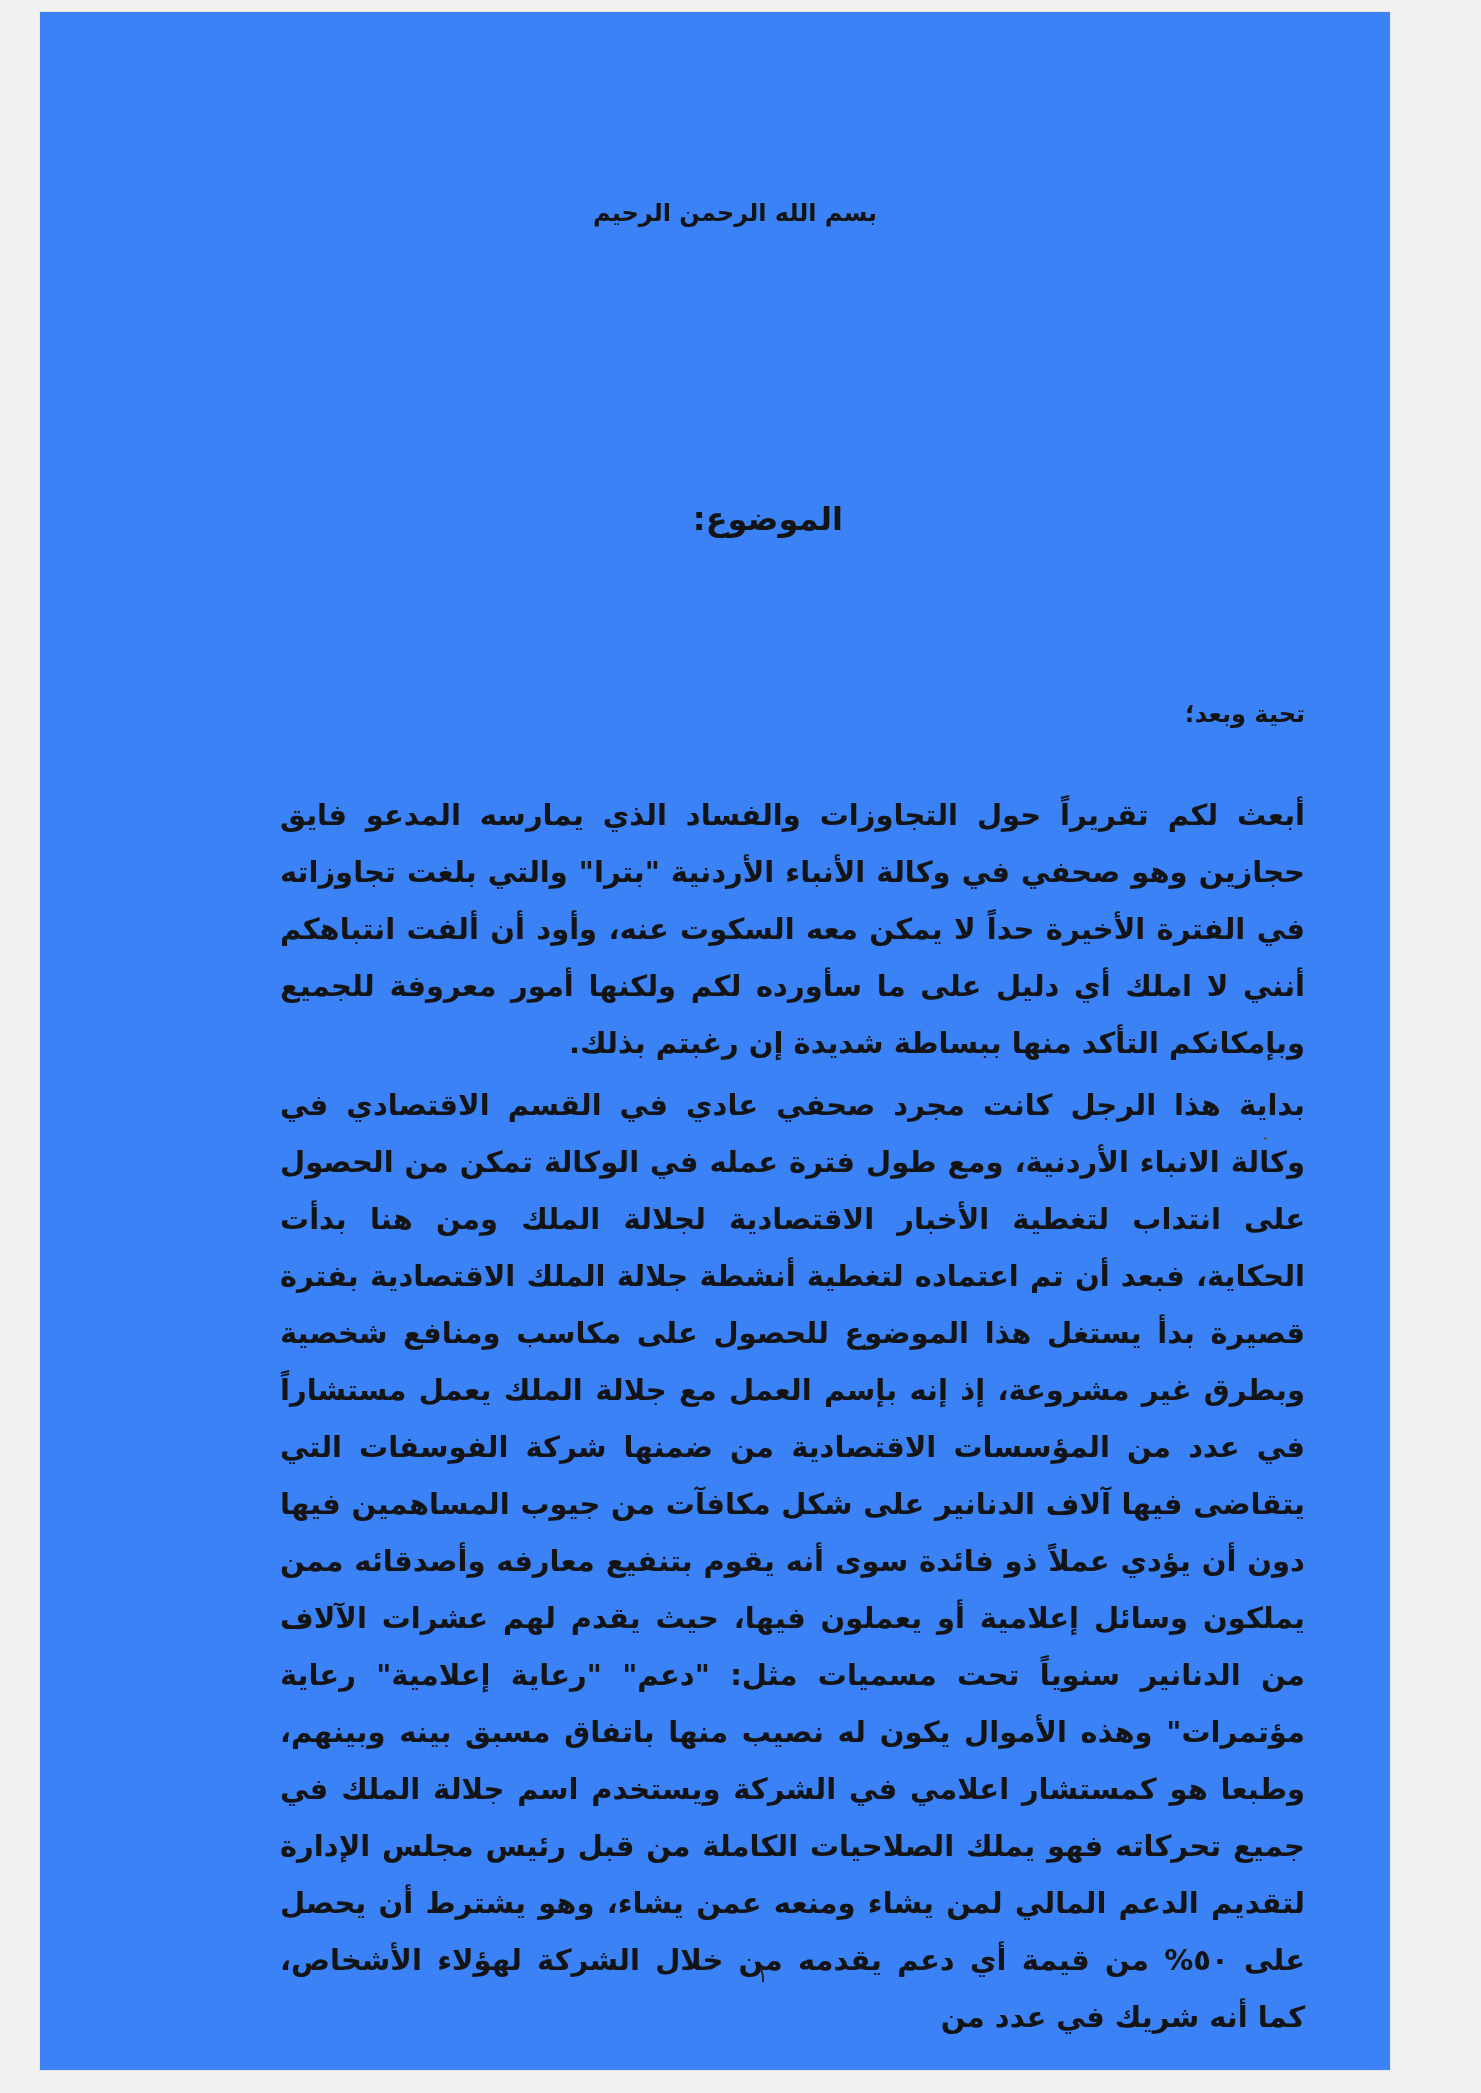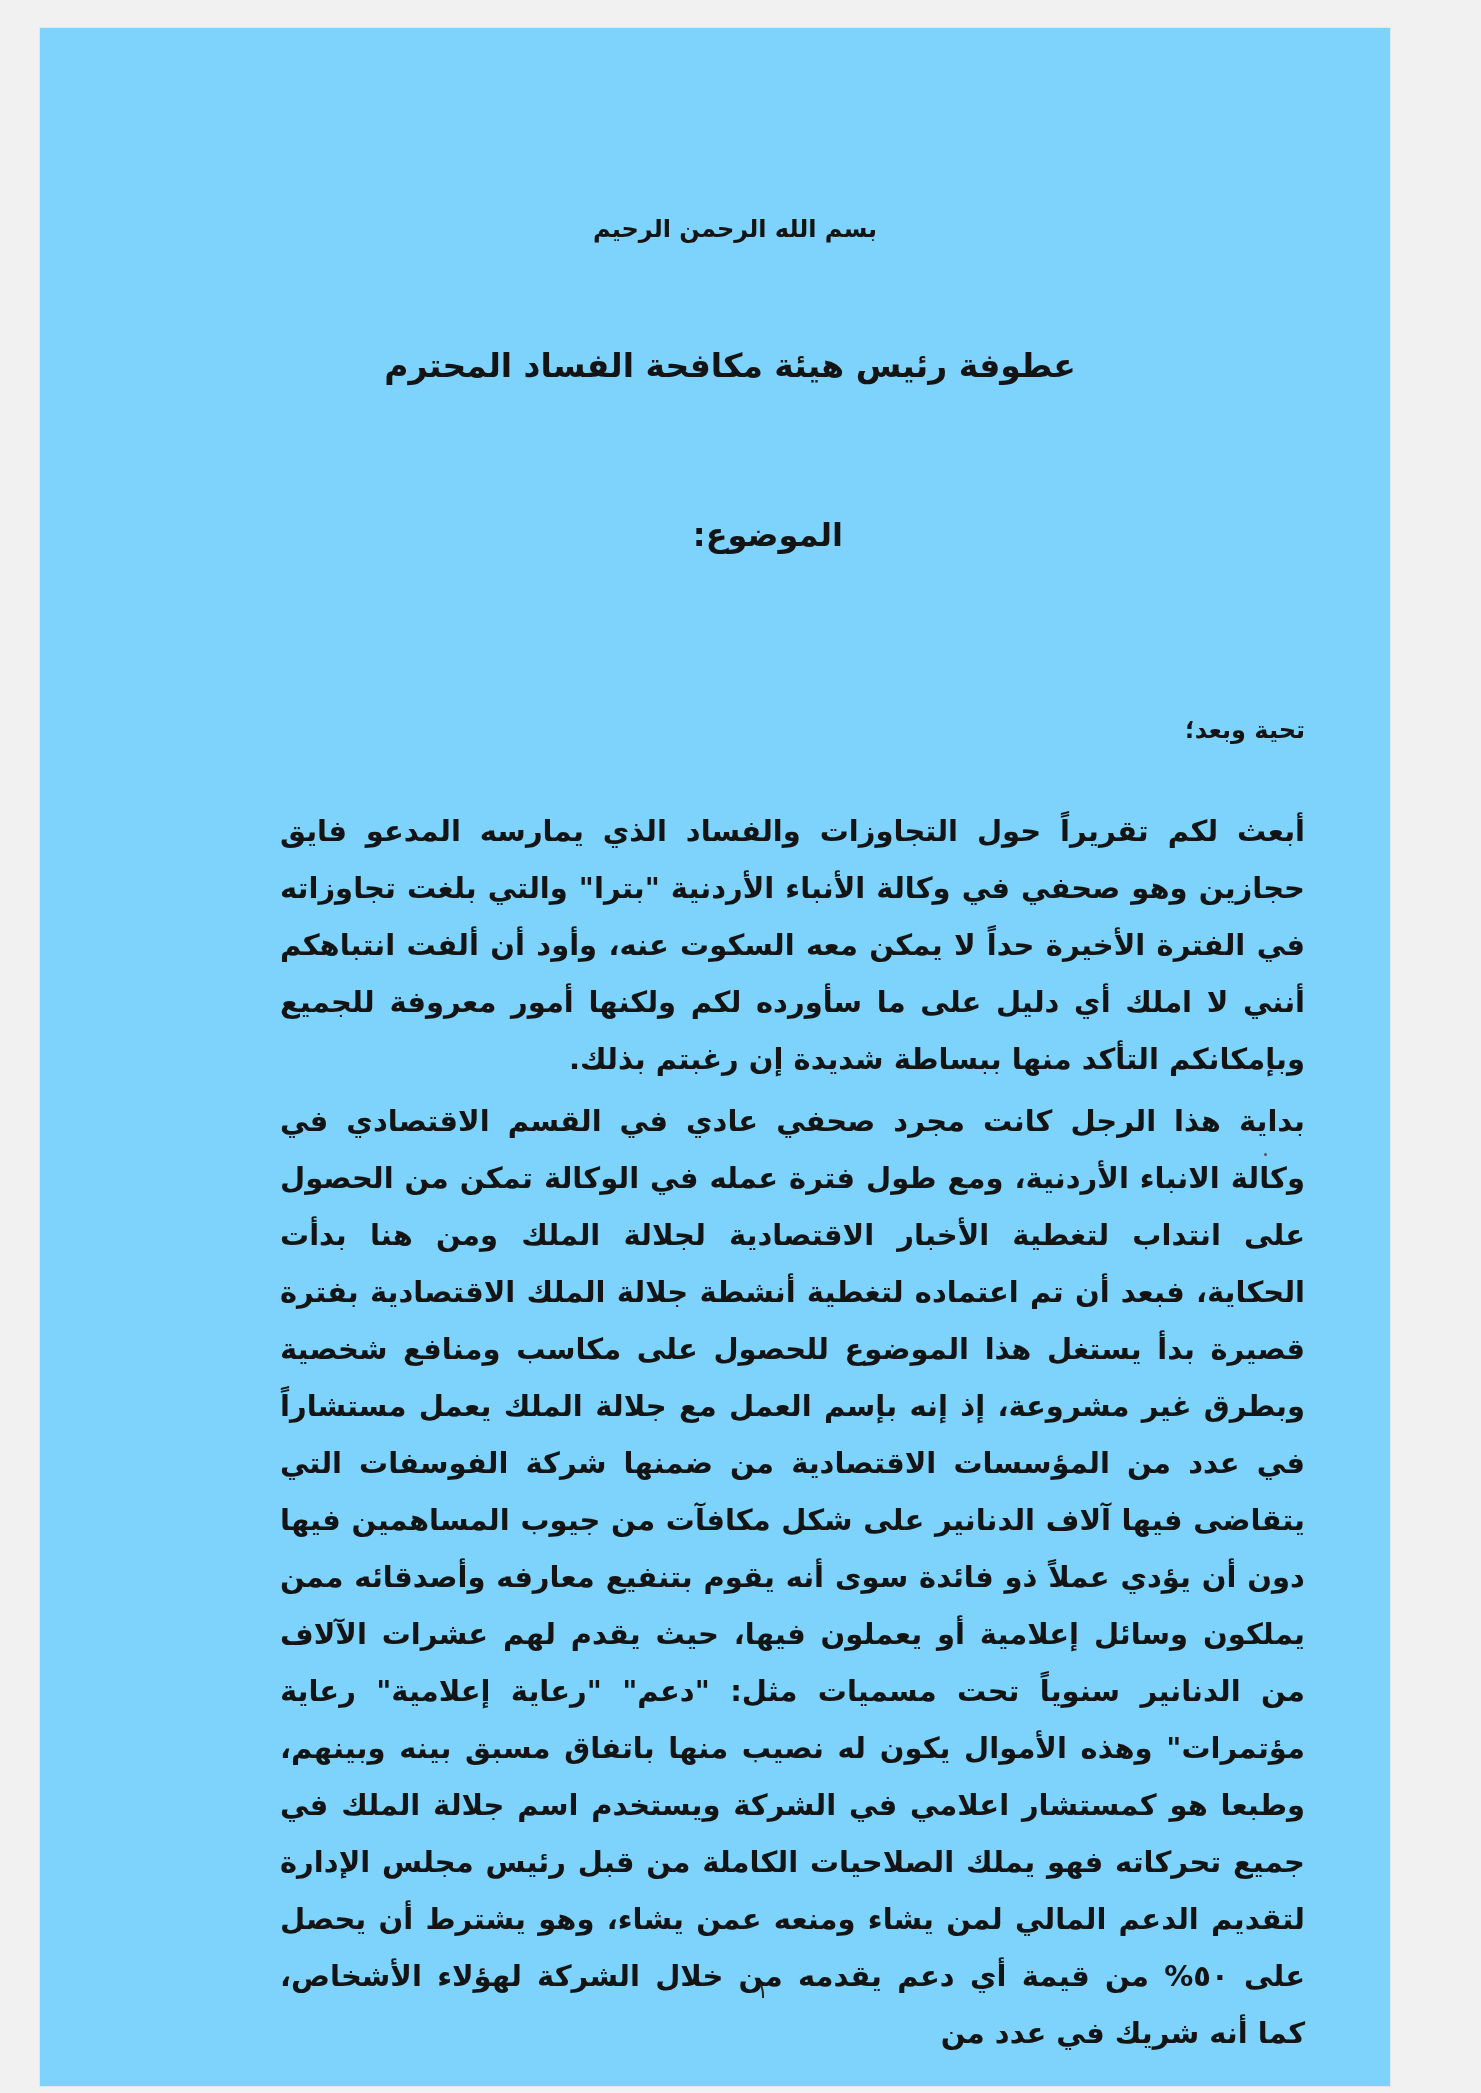--- a/index.html
+++ b/index.html
@@ -10,24 +10,24 @@
       width: 1481px;
       height: 2093px;
       background: #f1f1f1;
       position: relative;
       overflow: hidden;
       font-family: "DejaVu Sans", "Liberation Sans", sans-serif;
     }
     .page {
       position: absolute;
       left: 40px;
-      top: 28px;
+      top: 12px;
       width: 1350px;
       height: 2058px;
-      background: #7dd3fc;
+      background: #3b82f6;
       box-shadow: 0 0 0 1px #e6e6ea;
     }
     .doc {
       position: absolute;
       left: 0;
       top: 0;
       width: 100%;
       height: 100%;
       direction: rtl;
       color: #141414;
@@ -112,21 +112,20 @@
       border-radius: 50%;
       background: #555;
     }
   </style>
 </head>
 <body>
 
 <div class="page">
   <div class="doc">
     <div class="basmala">بسم الله الرحمن الرحيم</div>
-    <div class="addressee">عطوفة رئيس هيئة مكافحة الفساد المحترم</div>
     <div class="subject-label">الموضوع:</div>
     <div class="greeting">تحية وبعد؛</div>
     <p class="para para1">أبعث لكم تقريراً حول التجاوزات والفساد الذي يمارسه المدعو فايق حجازين وهو صحفي في وكالة الأنباء الأردنية "بترا" والتي بلغت تجاوزاته في الفترة الأخيرة حداً لا يمكن معه السكوت عنه، وأود أن ألفت انتباهكم أنني لا املك أي دليل على ما سأورده لكم ولكنها أمور معروفة للجميع وبإمكانكم التأكد منها ببساطة شديدة إن رغبتم بذلك.</p>
     <p class="para para2">بداية هذا الرجل كانت مجرد صحفي عادي في القسم الاقتصادي في وكالة الانباء الأردنية، ومع طول فترة عمله في الوكالة تمكن من الحصول على انتداب لتغطية الأخبار الاقتصادية لجلالة الملك ومن هنا بدأت الحكاية، فبعد أن تم اعتماده لتغطية أنشطة جلالة الملك الاقتصادية بفترة قصيرة بدأ يستغل هذا الموضوع للحصول على مكاسب ومنافع شخصية وبطرق غير مشروعة، إذ إنه بإسم العمل مع جلالة الملك يعمل مستشاراً في عدد من المؤسسات الاقتصادية من ضمنها شركة الفوسفات التي يتقاضى فيها آلاف الدنانير على شكل مكافآت من جيوب المساهمين فيها دون أن يؤدي عملاً ذو فائدة سوى أنه يقوم بتنفيع معارفه وأصدقائه ممن يملكون وسائل إعلامية أو يعملون فيها، حيث يقدم لهم عشرات الآلاف من الدنانير سنوياً تحت مسميات مثل: "دعم" "رعاية إعلامية" رعاية مؤتمرات" وهذه الأموال يكون له نصيب منها باتفاق مسبق بينه وبينهم، وطبعا هو كمستشار اعلامي في الشركة ويستخدم اسم جلالة الملك في جميع تحركاته فهو يملك الصلاحيات الكاملة من قبل رئيس مجلس الإدارة لتقديم الدعم المالي لمن يشاء ومنعه عمن يشاء، وهو يشترط أن يحصل على ٥٠% من قيمة أي دعم يقدمه من خلال الشركة لهؤلاء الأشخاص، كما أنه شريك في عدد من</p>
     <div class="page-number">١</div>
   </div>
   <div class="scan-dot"></div>
 </div>
 
 </body></html>

